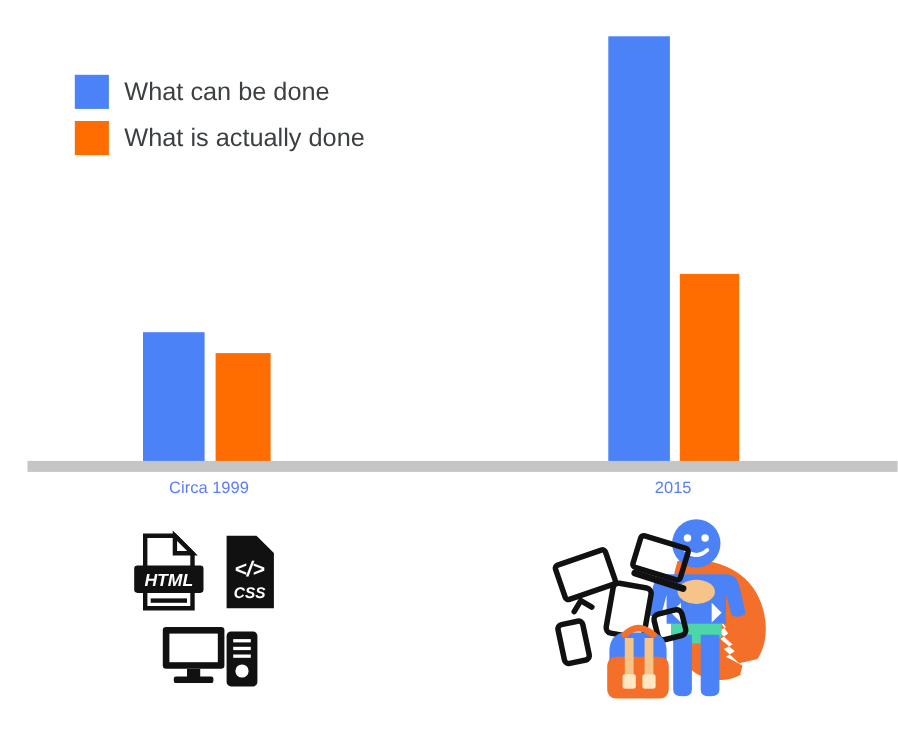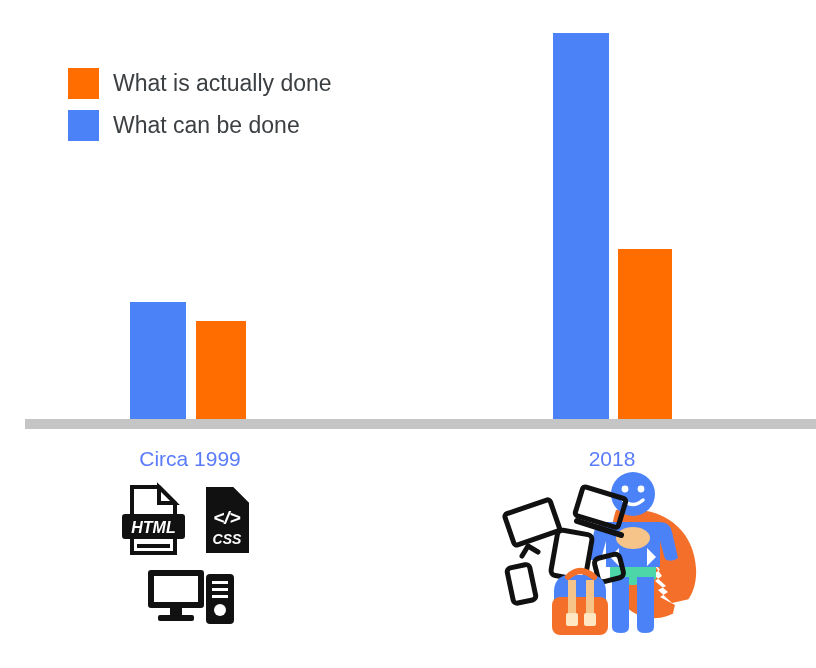--- a/index.html
+++ b/index.html
@@ -66,22 +66,22 @@
     left: 0;
     top: 0;
     width: 816px;
     height: 429px;
   }
   .bar-blue { background: #4c82f7; }
   .bar-orange { background: #ff6d00; }
 
   .axis-label {
     position: absolute;
-    top: 447px;
-    font-size: 21px;
+    top: 435px;
+    font-size: 15px;
     color: #5b7cfa;
     text-align: center;
     white-space: nowrap;
   }
 
   
   .art {
     position: absolute;
     font-style: italic;
   }
@@ -99,40 +99,40 @@
   }
   svg { display: block; overflow: visible; }
 </style>
 </head>
 <body>
 
 <div class="stage">
 
   <div class="legend">
     <div class="legend-row">
+      <span class="legend-swatch" style="background:#4c82f7"></span>
+      <span class="legend-label">What can be done</span>
+    </div>
+    <div class="legend-row">
       <span class="legend-swatch" style="background:#ff6d00"></span>
       <span class="legend-label">What is actually done</span>
-    </div>
-    <div class="legend-row">
-      <span class="legend-swatch" style="background:#4c82f7"></span>
-      <span class="legend-label">What can be done</span>
     </div>
   </div>
 
   <div class="bars-layer">
     <div class="bar bar-blue" style="left:130px; width:56px; top:302px; height:122px;"></div>
     <div class="bar bar-orange" style="left:196px; width:50px; top:321px; height:103px;"></div>
     <div class="bar bar-blue" style="left:553px; width:56px; top:33px; height:391px;"></div>
     <div class="bar bar-orange" style="left:618px; width:54px; top:249px; height:175px;"></div>
   </div>
 
   <div class="baseline"></div>
 
   <div class="axis-label" style="left:110px; width:160px;">Circa 1999</div>
-  <div class="axis-label" style="left:552px; width:120px;">2018</div>
+  <div class="axis-label" style="left:552px; width:120px;">2015</div>
 
   <div class="art icons-1999">
     <svg width="150" height="150" viewBox="0 0 150 150">
 
       <g>
         <path d="M12 5 h27 l16 16 v50 h-43 z" fill="#ffffff" stroke="#111111" stroke-width="4"></path>
         <path d="M39 5 v16 h16 z" fill="#ffffff" stroke="#111111" stroke-width="4"></path>
         <rect x="2" y="32" width="63" height="25" rx="3" fill="#111111"></rect>
         <text x="33.5" y="50.5" font-family="'Liberation Sans', sans-serif" font-size="16" font-weight="bold" fill="#ffffff" text-anchor="middle">HTML</text>
         <rect x="17" y="62" width="33" height="4" fill="#111111"></rect>

